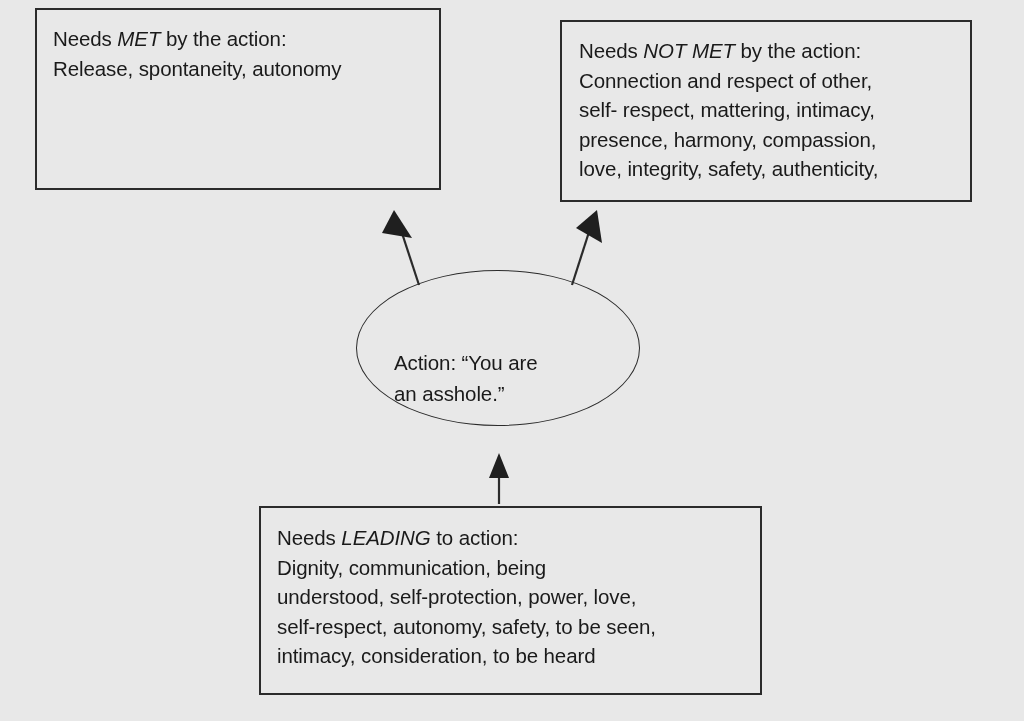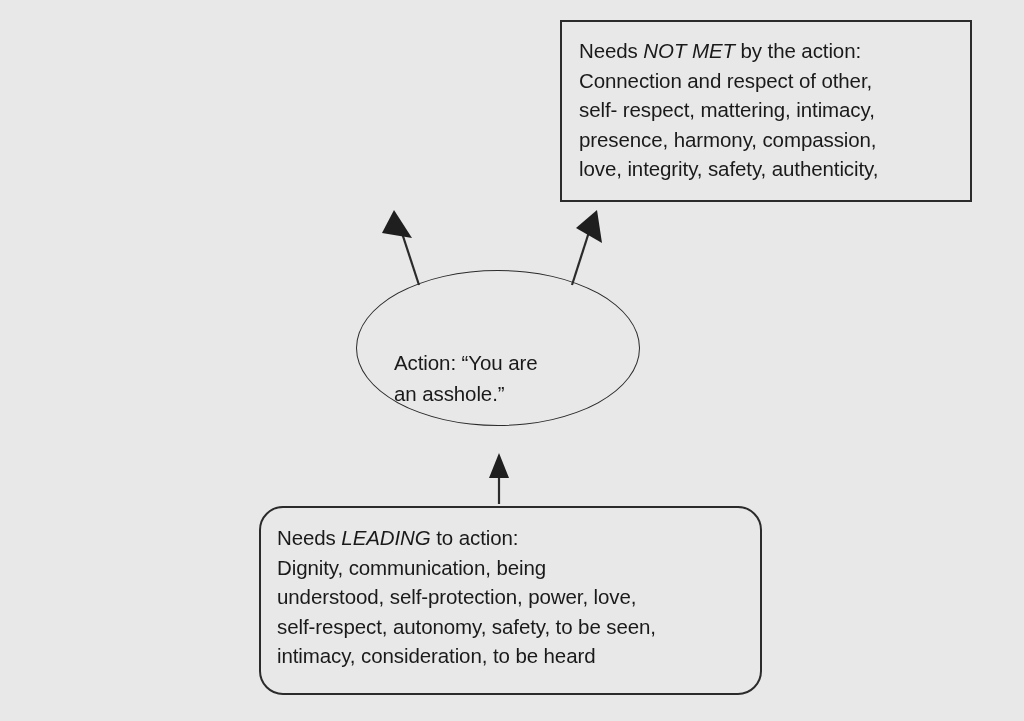--- a/index.html
+++ b/index.html
@@ -48,21 +48,20 @@
     width: 412px;
     height: 182px;
     padding: 14px 0 0 17px;
   }
   #box-needs-leading {
     left: 259px;
     top: 506px;
     width: 503px;
     height: 189px;
     padding: 15px 0 0 16px;
-    border-radius: 24px;
   }
   #ellipse-action {
     position: absolute;
     left: 356px;
     top: 270px;
     width: 284px;
     height: 156px;
   }
   #ellipse-action .ring {
     position: absolute;
@@ -91,20 +90,24 @@
     width: 1024px;
     height: 721px;
     pointer-events: none;
   }
 </style>
 </head>
 <body>
 
 <div id="canvas">
 
+  <div class="box" id="box-needs-met">
+    <div class="box-text"><span>Needs </span><em>MET</em><span> by the action:</span>
+<span>Release, spontaneity, autonomy</span></div>
+  </div>
 
   <div class="box" id="box-needs-not-met">
     <div class="box-text"><span>Needs </span><em>NOT MET</em><span> by the action:</span>
 <span>Connection and respect of other,
 self- respect, mattering, intimacy,
 presence, harmony, compassion,
 love, integrity, safety, authenticity,</span></div>
   </div>
 
   <div id="ellipse-action">

